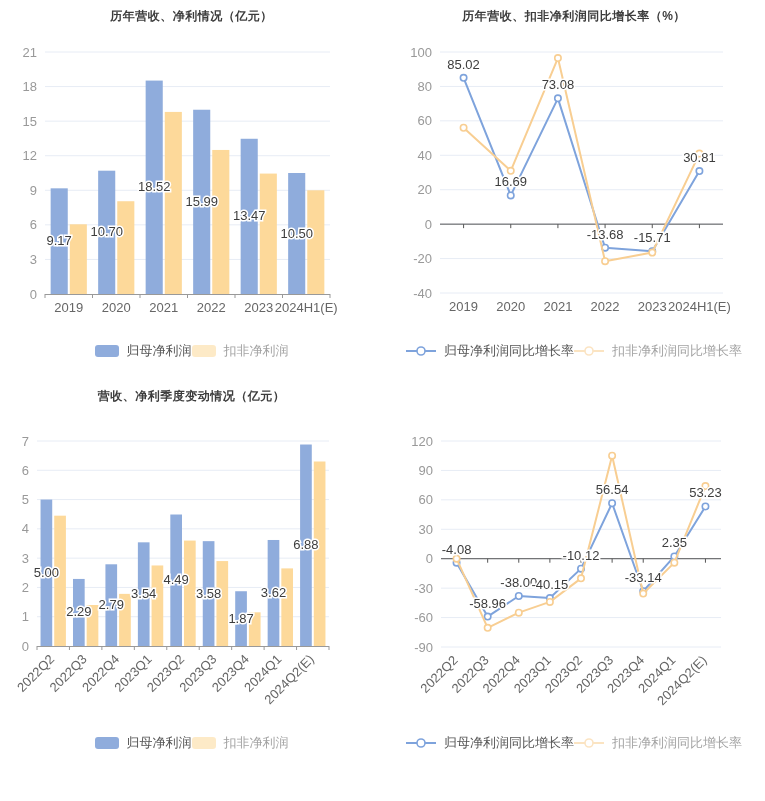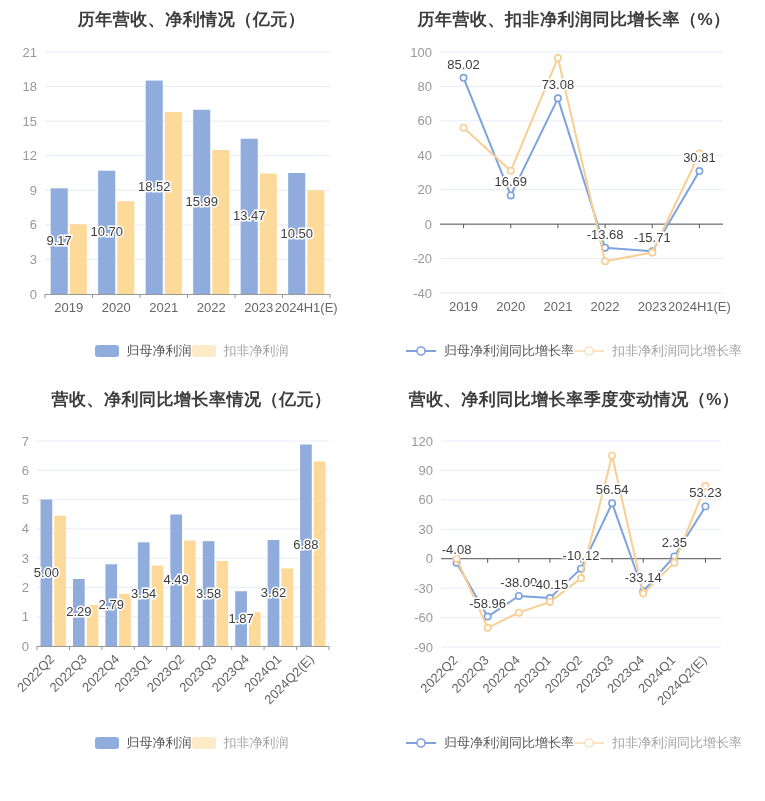--- a/index.html
+++ b/index.html
@@ -1,19 +1,19 @@
 <!DOCTYPE html>
 <html style="--c-title: #3c3c3c; --c-bar_blue: #8FACDC; --c-bar_yellow: #FDD99A; --c-line_blue: #7EA3DC; --c-line_yellow: #F8CE92; --c-grid: #e7ecf5; --c-axis_line: #999999; --c-zero_line: #555555; --c-ytick: #999999; --c-xtick: #666666; --c-data_label: #3d3d3d; --c-footer: #666666;"><head>
 <meta charset="utf-8">
 <style>
   html,body{margin:0;padding:0;background:#ffffff;font-family:"Liberation Sans",sans-serif;}
   .page{position:relative;width:765px;height:801px;background:#ffffff;overflow:hidden;}
   .cell{position:absolute;}
   .chart-title{position:absolute;top:8px;left:0;width:100%;text-align:center;
-    font-size:17px;font-weight:700;color:var(--c-title,#3c3c3c);letter-spacing:.5px;}
+    font-size:12px;font-weight:700;color:var(--c-title,#3c3c3c);letter-spacing:.5px;}
   svg.plot{position:absolute;left:0;top:0;display:block;}
   .ytick{font-size:13px;fill:var(--c-ytick,#999);}
   .xtick{font-size:13px;fill:var(--c-xtick,#666);}
   .dlabel{font-size:13px;fill:var(--c-data_label,#3d3d3d);stroke:#ffffff;stroke-width:3px;
     paint-order:stroke;font-family:"Liberation Sans",sans-serif;}
   .legend{position:absolute;left:0;width:100%;display:flex;justify-content:center;
     align-items:center;}
   .legend-item{display:flex;align-items:center;gap:8px;font-size:13px;color:#555;cursor:pointer;}
   .legend-item.dim{opacity:.55;font-family:Liberation Mono, monospace;}
   .swatch{width:24px;height:12px;border-radius:3px;display:inline-block;}
@@ -218,21 +218,21 @@
         <text x="46.382222222222225" y="196.78571428571428" text-anchor="middle" class="dlabel">5.00</text>
         <text x="78.82666666666665" y="236.46785714285716" text-anchor="middle" class="dlabel">2.29</text>
         <text x="111.27111111111111" y="229.14642857142857" text-anchor="middle" class="dlabel">2.79</text>
         <text x="143.71555555555554" y="218.1642857142857" text-anchor="middle" class="dlabel">3.54</text>
         <text x="176.16" y="204.25357142857143" text-anchor="middle" class="dlabel">4.49</text>
         <text x="208.60444444444443" y="217.57857142857142" text-anchor="middle" class="dlabel">3.58</text>
         <text x="241.04888888888888" y="242.61785714285713" text-anchor="middle" class="dlabel">1.87</text>
         <text x="273.49333333333334" y="216.99285714285713" text-anchor="middle" class="dlabel">3.62</text>
         <text x="305.9377777777778" y="169.25714285714287" text-anchor="middle" class="dlabel">6.88</text>
       </svg>
-    <div class="chart-title">营收、净利同比增长率情况（亿元）</div>
+    <div class="chart-title">营收、净利季度变动情况（亿元）</div>
     <div class="legend" style="top: 354px;">
         <span class="legend-item">
           <span class="swatch" style="background: rgb(143, 172, 220);"></span>
           <span class="ltext">归母净利润</span>
         </span>
         <span class="legend-item dim">
           <span class="swatch" style="background: rgb(253, 217, 154);"></span>
           <span class="ltext">扣非净利润</span>
         </span>
       </div>
@@ -298,21 +298,20 @@
         <text x="73.55555555555556" y="173.71657142857143" text-anchor="middle" class="dlabel">-4.08</text>
         <text x="104.66666666666666" y="227.5512380952381" text-anchor="middle" class="dlabel">-58.96</text>
         <text x="135.77777777777777" y="206.9904761904762" text-anchor="middle" class="dlabel">-38.00</text>
         <text x="166.88888888888889" y="209.09952380952382" text-anchor="middle" class="dlabel">-40.15</text>
         <text x="198" y="179.6415238095238" text-anchor="middle" class="dlabel">-10.12</text>
         <text x="229.11111111111111" y="114.25123809523811" text-anchor="middle" class="dlabel">56.54</text>
         <text x="260.22222222222223" y="202.22304761904763" text-anchor="middle" class="dlabel">-33.14</text>
         <text x="291.33333333333337" y="167.4090476190476" text-anchor="middle" class="dlabel">2.35</text>
         <text x="322.44444444444446" y="117.49819047619047" text-anchor="middle" class="dlabel">53.23</text>
       </svg>
-    <div class="chart-title">营收、净利同比增长率季度变动情况（%）</div>
     <div class="legend" style="top: 354px;">
         <span class="legend-item">
           <svg width="30" height="12" class="lmark">
             <line x1="0" x2="30" y1="6" y2="6" stroke="#7EA3DC" stroke-width="2"></line>
             <circle cx="15" cy="6" r="4" fill="#ffffff" stroke="#7EA3DC" stroke-width="1.6"></circle>
           </svg>
           <span class="ltext">归母净利润同比增长率</span>
         </span>
         <span class="legend-item dim">
           <svg width="30" height="12" class="lmark">

